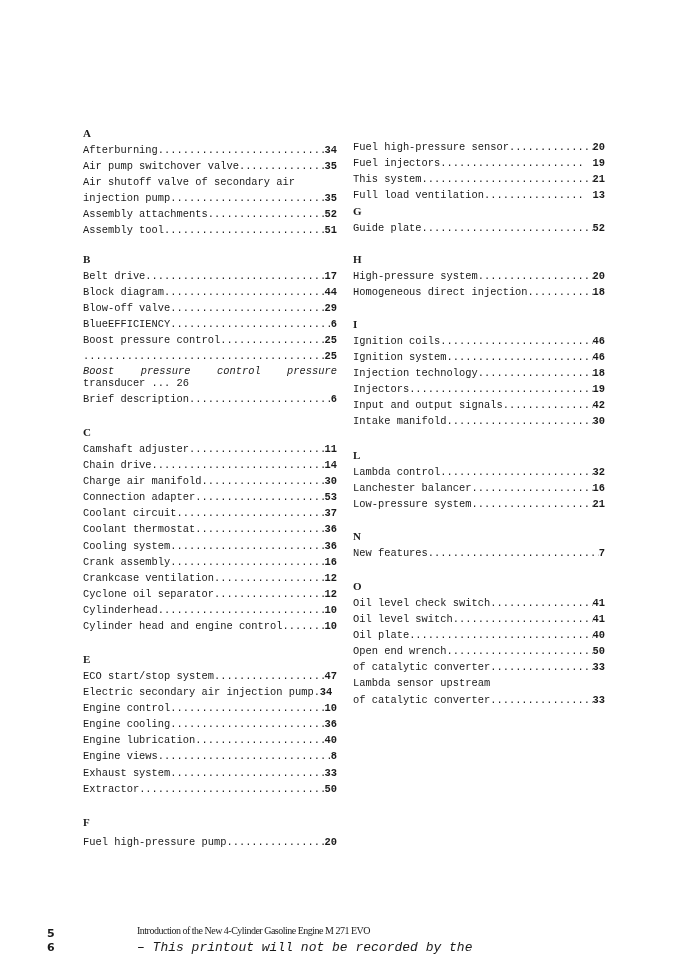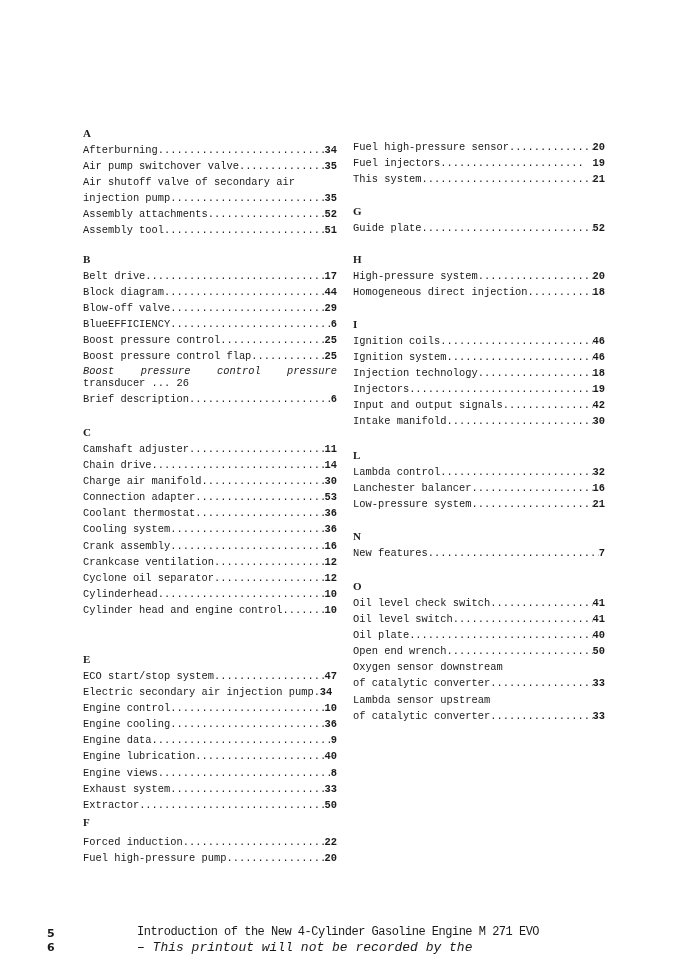--- a/index.html
+++ b/index.html
@@ -25,21 +25,21 @@
     white-space: nowrap;
     overflow: hidden;
   }
   .entry .lbl { flex: 0 0 auto; }
   .entry .dots { flex: 1 1 auto; overflow: hidden; white-space: nowrap; letter-spacing: 0; }
   .entry .dots::before { content: " ....................................................................................................."; }
   .entry .pg { flex: 0 0 auto; font-weight: bold; }
   .entry.plain { display: block; }
   .footer { position: absolute; left: 0; top: 925px; width: 700px; }
   .fnum { position: absolute; left: 47px; font-family: "DejaVu Sans", sans-serif; font-size: 11px; font-weight: bold; }
-  .ftitle { position: absolute; left: 137px; top: 0; font-family: Liberation Mono, monospace; font-size: 12px; letter-spacing: -0.5px; }
+  .ftitle { position: absolute; left: 137px; top: 0; font-family: Liberation Serif, serif; font-size: 10px; letter-spacing: -0.5px; }
   .fnote { position: absolute; left: 137px; top: 15px; font-family: "Liberation Mono", monospace; font-style: italic; font-size: 13px; }
 </style>
 </head>
 <body>
 
 <div class="page">
 
   <div class="col left">
 
     <div class="section" style="position:absolute;top:0;width:254px;">
@@ -93,21 +93,20 @@
           <span class="lbl">BlueEFFICIENCY</span>
           <span class="dots"></span>
           <span class="pg">6</span>
         </div>
       <div class="entry">
           <span class="lbl">Boost pressure control</span>
           <span class="dots"></span>
           <span class="pg">25</span>
         </div>
       <div class="entry">
-          <span class="lbl">Boost pressure control flap</span>
           <span class="dots"></span>
           <span class="pg">25</span>
         </div>
       <div class="entry plain" style="height:12px;line-height:12px;text-align:justify;text-align-last:justify;font-style:italic;">
           <span class="lbl" style="display:block;width:100%;text-align-last:justify;">Boost pressure control pressure</span>
         </div>
       <div class="entry plain" style="height:14px;line-height:12px;"><span class="lbl">transducer ... 26</span></div>
       <div class="entry">
           <span class="lbl">Brief description</span>
           <span class="dots"></span>
@@ -129,20 +128,25 @@
         </div>
       <div class="entry">
           <span class="lbl">Charge air manifold</span>
           <span class="dots"></span>
           <span class="pg">30</span>
         </div>
       <div class="entry">
           <span class="lbl">Connection adapter</span>
           <span class="dots"></span>
           <span class="pg">53</span>
+        </div>
+      <div class="entry">
+          <span class="lbl">Coolant circuit</span>
+          <span class="dots"></span>
+          <span class="pg">37</span>
         </div>
       <div class="entry">
           <span class="lbl">Coolant thermostat</span>
           <span class="dots"></span>
           <span class="pg">36</span>
         </div>
       <div class="entry">
           <span class="lbl">Cooling system</span>
           <span class="dots"></span>
           <span class="pg">36</span>
@@ -190,25 +194,20 @@
           <span class="lbl">Engine control</span>
           <span class="dots"></span>
           <span class="pg">10</span>
         </div>
       <div class="entry">
           <span class="lbl">Engine cooling</span>
           <span class="dots"></span>
           <span class="pg">36</span>
         </div>
       <div class="entry">
-          <span class="lbl">Engine data</span>
-          <span class="dots"></span>
-          <span class="pg">9</span>
-        </div>
-      <div class="entry">
           <span class="lbl">Engine lubrication</span>
           <span class="dots"></span>
           <span class="pg">40</span>
         </div>
       <div class="entry">
           <span class="lbl">Engine views</span>
           <span class="dots"></span>
           <span class="pg">8</span>
         </div>
       <div class="entry">
@@ -219,25 +218,20 @@
       <div class="entry">
           <span class="lbl">Extractor</span>
           <span class="dots"></span>
           <span class="pg">50</span>
         </div>
     </div>
 
     <div class="section" style="position:absolute;top:689px;width:254px;">
       <div class="hdr" style="height:20px;line-height:17px;">F</div>
       <div class="entry">
-          <span class="lbl">Forced induction</span>
-          <span class="dots"></span>
-          <span class="pg">22</span>
-        </div>
-      <div class="entry">
           <span class="lbl">Fuel high-pressure pump</span>
           <span class="dots"></span>
           <span class="pg">20</span>
         </div>
     </div>
   </div>
 
   <div class="col right">
 
     <div class="section" style="position:absolute;top:14px;width:252px;">
@@ -248,20 +242,25 @@
         </div>
       <div class="entry">
           <span class="lbl">Fuel injectors</span>
           <span class="dots"></span>
           <span class="pg" style="white-space:pre;"> 19</span>
         </div>
       <div class="entry">
           <span class="lbl">This system</span>
           <span class="dots"></span>
           <span class="pg">21</span>
+        </div>
+      <div class="entry">
+          <span class="lbl">Full load ventilation</span>
+          <span class="dots"></span>
+          <span class="pg" style="white-space:pre;"> 13</span>
         </div>
     </div>
 
     <div class="section" style="position:absolute;top:78px;width:252px;">
       <div class="hdr">G</div>
       <div class="entry">
           <span class="lbl">Guide plate</span>
           <span class="dots"></span>
           <span class="pg">52</span>
         </div>
@@ -358,21 +357,20 @@
       <div class="entry">
           <span class="lbl">Oil plate</span>
           <span class="dots"></span>
           <span class="pg">40</span>
         </div>
       <div class="entry">
           <span class="lbl">Open end wrench</span>
           <span class="dots"></span>
           <span class="pg">50</span>
         </div>
-      <div class="entry plain"><span class="lbl">Oxygen sensor downstream</span></div>
       <div class="entry">
           <span class="lbl">of catalytic converter</span>
           <span class="dots"></span>
           <span class="pg">33</span>
         </div>
       <div class="entry plain"><span class="lbl">Lambda sensor upstream</span></div>
       <div class="entry">
           <span class="lbl">of catalytic converter</span>
           <span class="dots"></span>
           <span class="pg">33</span>

